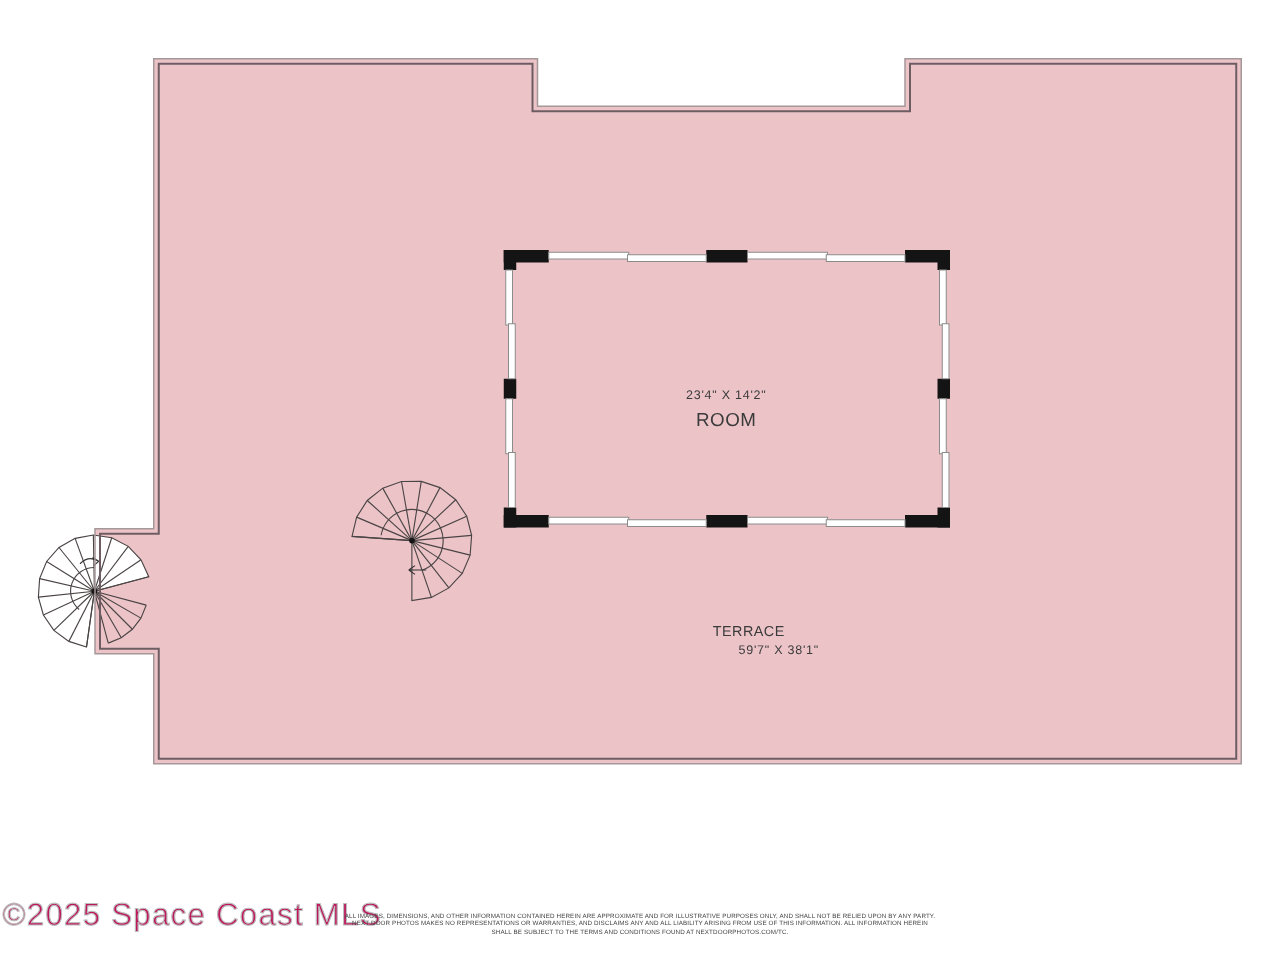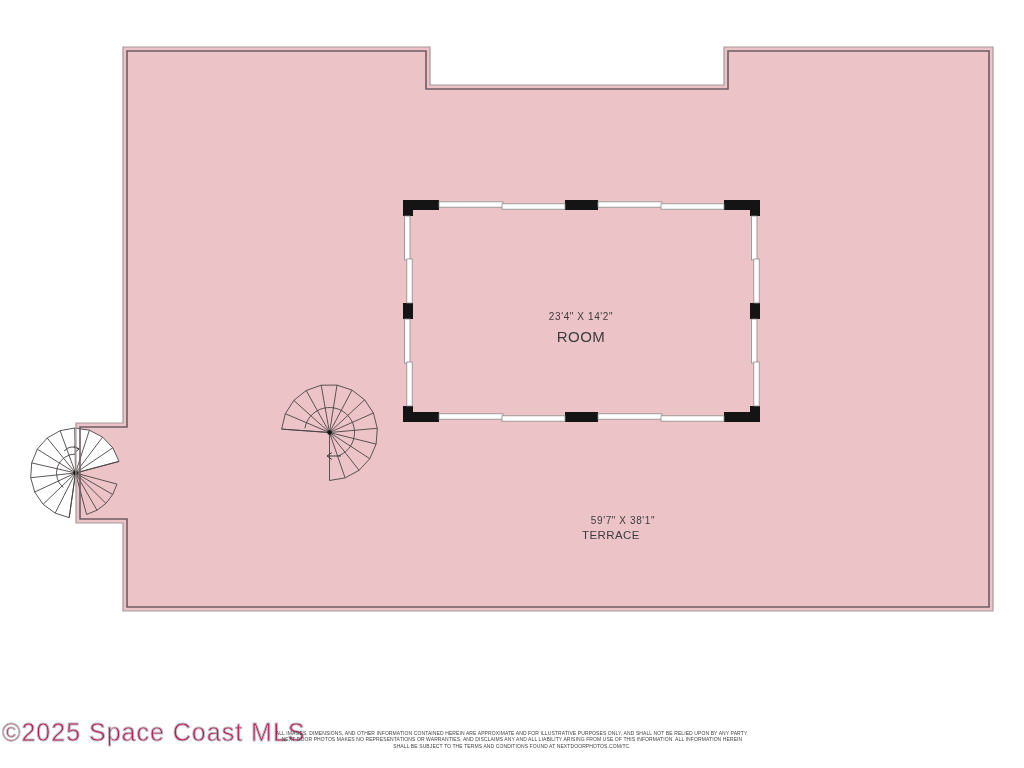--- a/index.html
+++ b/index.html
@@ -7,21 +7,21 @@
     width:1024px;height:768px;position:relative;overflow:hidden;
     font-family:"Liberation Sans", sans-serif;
   }
   #plan-svg{position:absolute;left:0;top:0;}
   .label{
     position:absolute;text-align:center;color:#3b3b3b;
     letter-spacing:.4px;white-space:nowrap;
   }
   .room-name{left:481px;top:296px;width:200px;font-size:15px;margin-top:32px;}
   .room-dims{left:481px;top:311px;width:200px;font-size:10px;letter-spacing:.6px;}
-  .terrace-name{left:511px;top:500px;width:200px;font-size:11.5px;margin-top:29px;}
+  .terrace-name{left:499px;top:500px;width:200px;font-size:11.5px;}
   .terrace-dims{left:523px;top:515px;width:200px;font-size:10px;letter-spacing:.6px;}
   .watermark{
     position:absolute;left:2px;top:718px;font-size:25px;letter-spacing:1px;
     color:#be185d;-webkit-text-stroke:0.9px #bdbdbd;
   }
   .disclaimer{
     position:absolute;left:262px;top:730px;width:500px;text-align:center;
     font-size:5px;line-height:6.4px;color:#3f3f3f;letter-spacing:.1px;
   }
   .wall{fill:#141414;}

